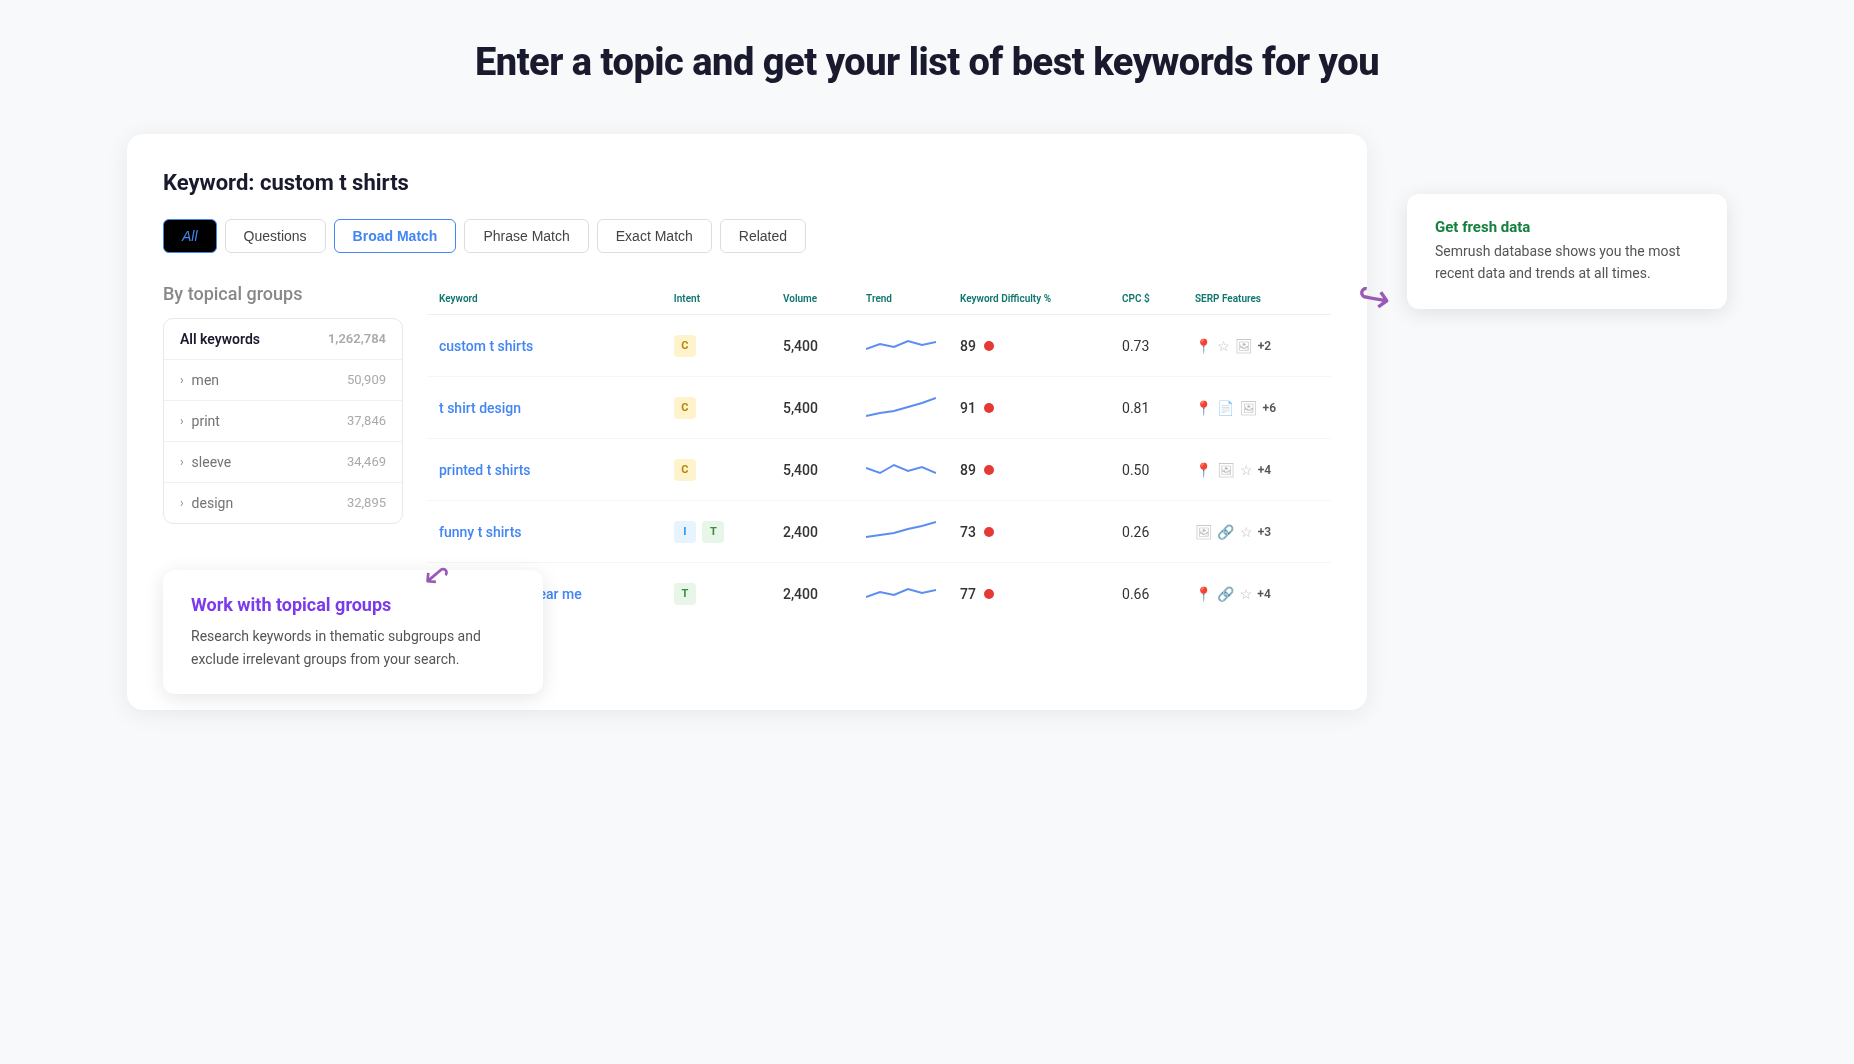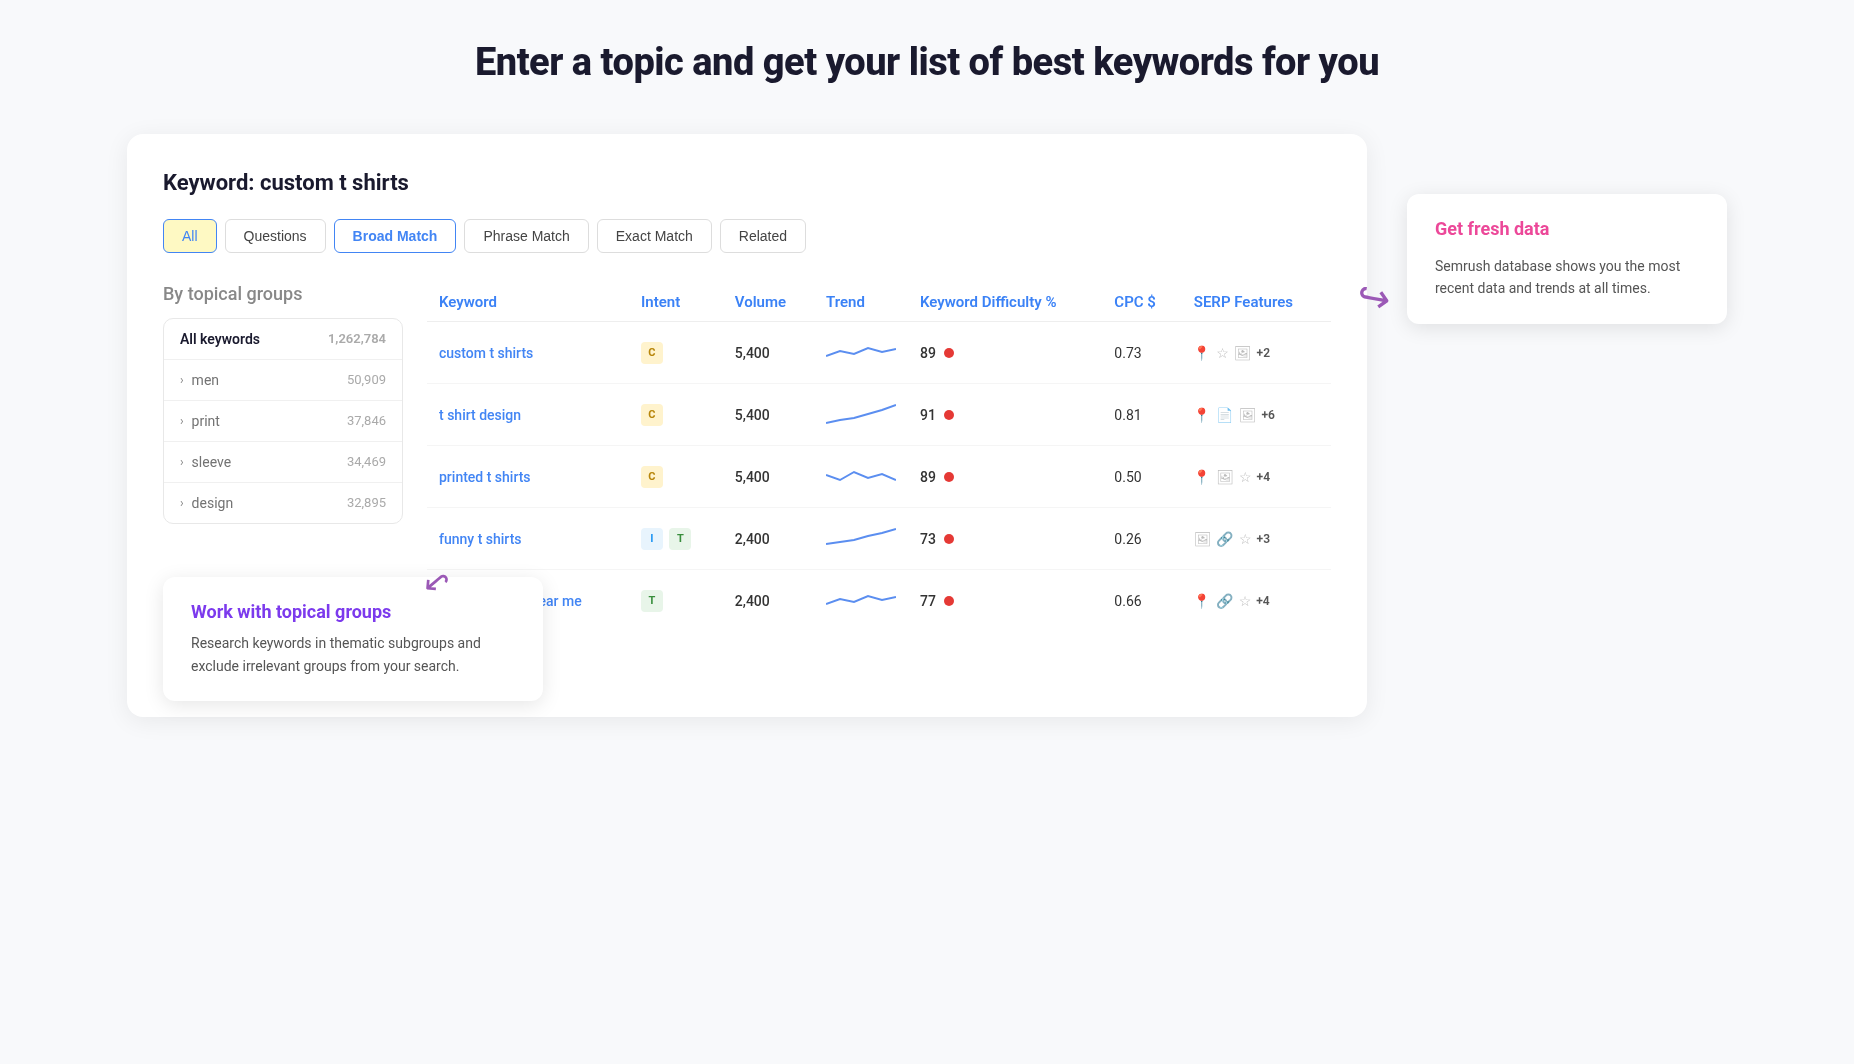--- a/index.html
+++ b/index.html
@@ -63,23 +63,24 @@
       border-radius: 6px;
       border: 1.5px solid #ddd;
       background: white;
       font-size: 14px;
       font-weight: 500;
       color: #444;
       cursor: pointer;
       transition: all 0.15s;
     }
     .tab-btn.active-all {
-      background: #fef9c3;
+      background: #000000;
       border-color: #4285f4;
       color: #4285f4;
+      font-style: italic;
     }
     .tab-btn.active-broad {
       background: white;
       border-color: #4285f4;
       color: #4285f4;
       font-weight: 600;
     }
     .two-col {
       display: flex;
       gap: 24px;
@@ -140,22 +141,22 @@
       overflow: hidden;
     }
     table {
       width: 100%;
       border-collapse: collapse;
       font-size: 14px;
     }
     thead th {
       text-align: left;
       padding: 10px 12px;
-      font-size: 15px;
-      color: #3b82f6;
+      font-size: 10px;
+      color: #0f766e;
       font-weight: 600;
       border-bottom: 1px solid #eee;
       white-space: nowrap;
     }
     tbody td {
       padding: 14px 12px;
       border-bottom: 1px solid #f5f5f5;
       vertical-align: middle;
     }
     tbody tr:last-child td { border-bottom: none; }
@@ -213,24 +214,24 @@
       background: white;
       border-radius: 12px;
       padding: 24px 28px;
       box-shadow: 0 4px 20px rgba(0,0,0,0.1);
       width: 320px;
       flex-shrink: 0;
       align-self: flex-start;
       margin-top: 60px;
     }
     .tooltip-title {
-      color: #ec4899;
-      font-size: 18px;
+      color: #15803d;
+      font-size: 15px;
       font-weight: 700;
-      margin-bottom: 16px;
+      margin-bottom: 4px;
     }
     .tooltip-text {
       color: #555;
       font-size: 14px;
       line-height: 1.6;
     }
     .bottom-tooltip {
       background: white;
       border-radius: 12px;
       padding: 24px 28px;

